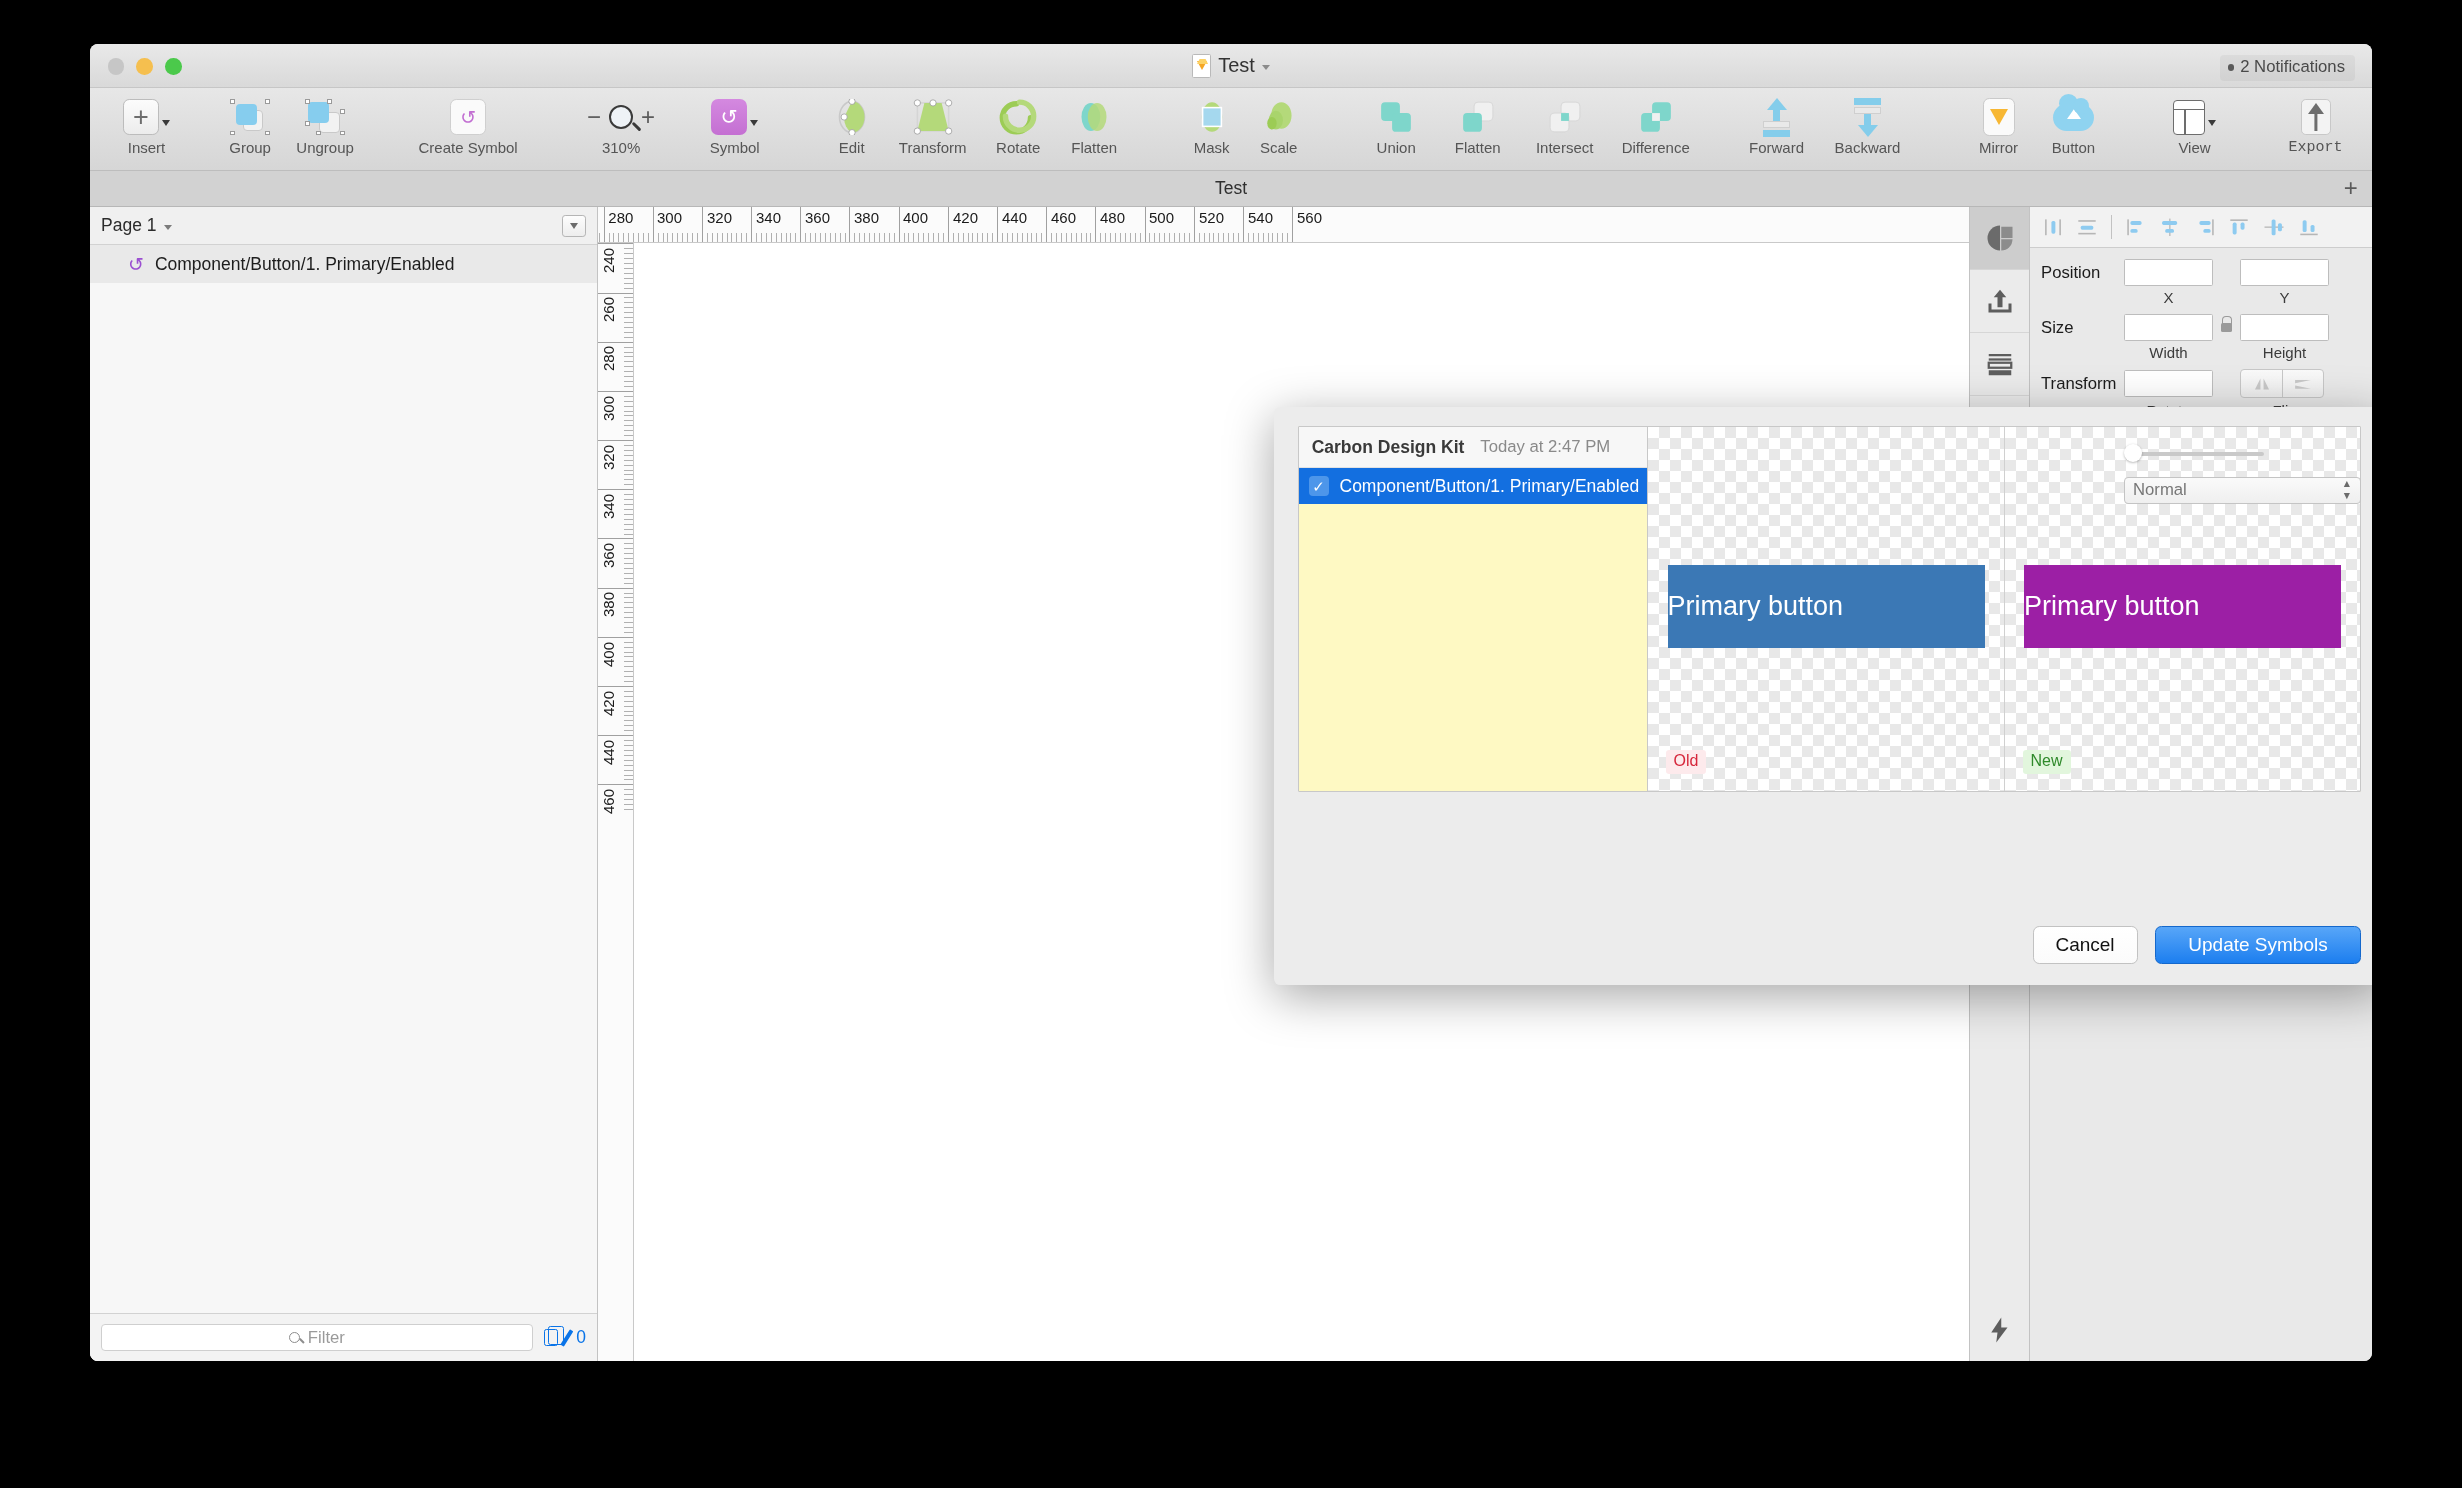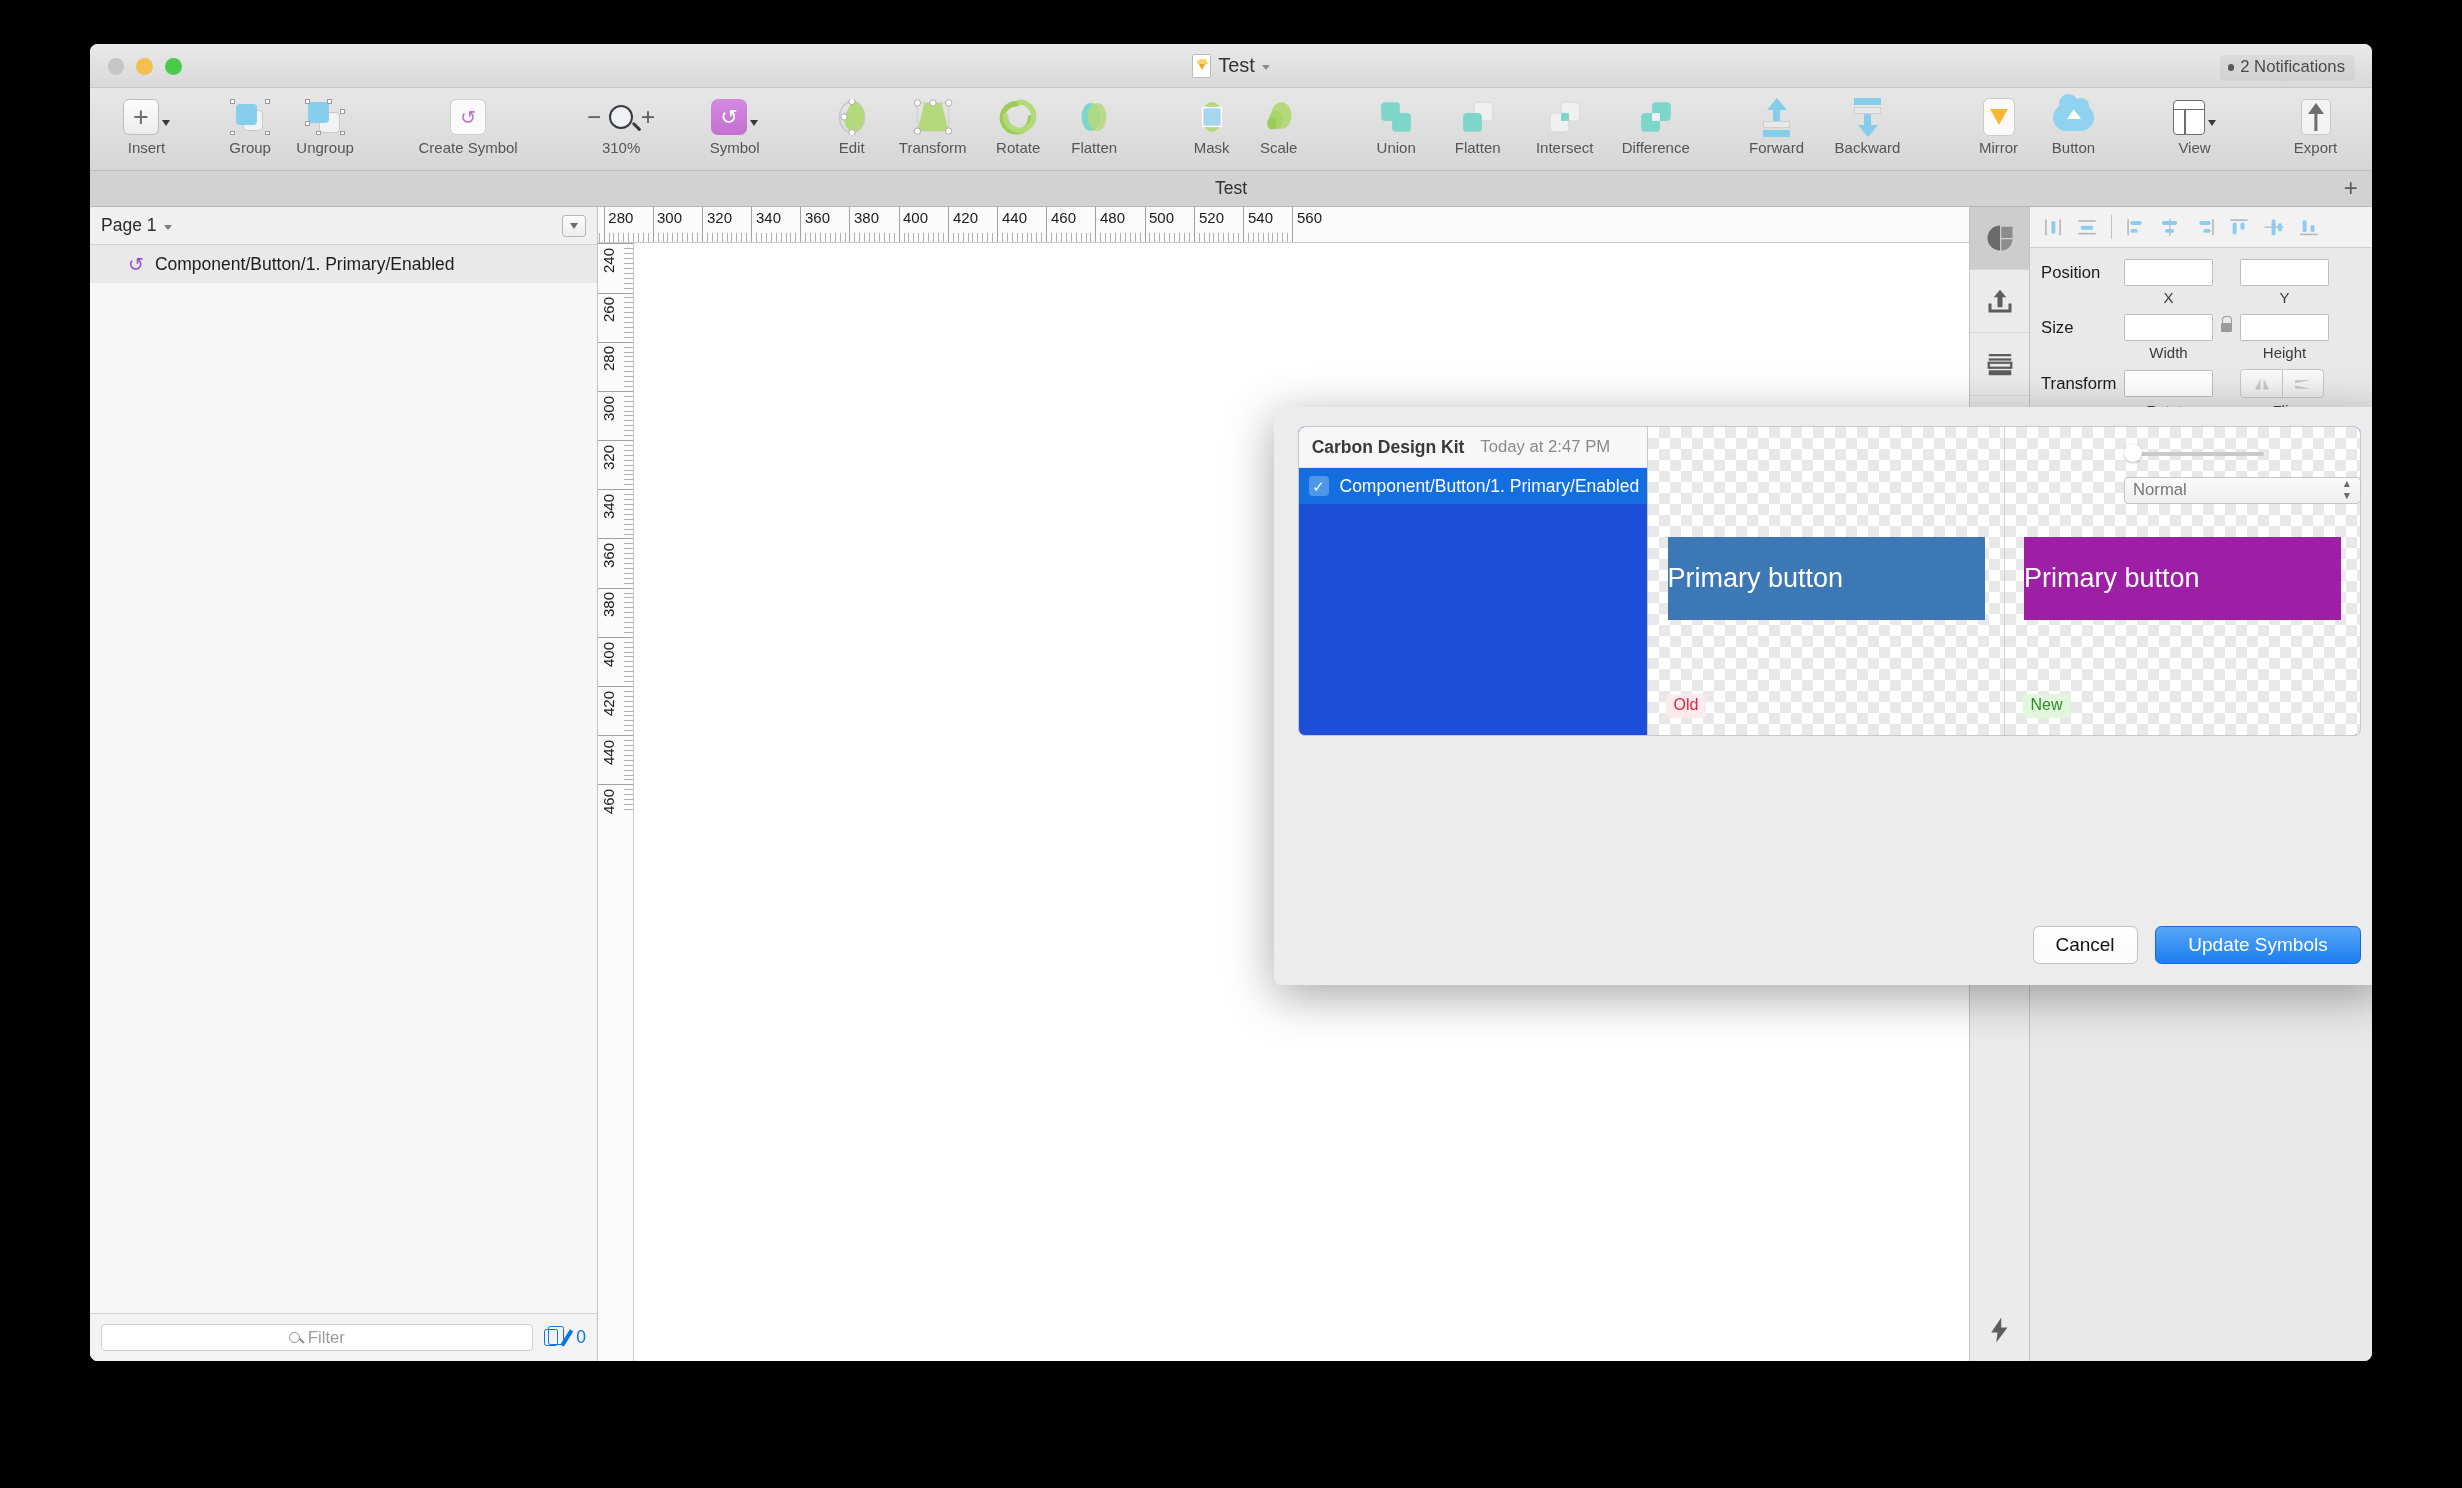--- a/index.html
+++ b/index.html
@@ -258,21 +258,21 @@
     width: 38px; height: 49px; flex: 0 0 auto; position: relative;
   }
   .gem .top { position:absolute; top:0; left:0; width:38px; height:19px;
     background: linear-gradient(#ffd37a,#f7a52e); clip-path: polygon(0 60%, 25% 0, 75% 0, 100% 60%); }
   .gem .bot { position:absolute; top:11px; left:0; width:38px; height:38px;
     background: linear-gradient(#f9b03f,#f07f18); clip-path: polygon(0 0, 100% 0, 50% 100%); }
   .modal-title { font-size: 19px; font-weight: bold; color: #1c1c1c; margin-bottom: 7.1px; }
   .modal-body-text { font-size: 17.5px; color: #6d6d6d; line-height: 1.42; max-width: 1000px; }
 
   .modal-content { flex: 1 1 auto; padding: 19px 24px 0 24px; display: flex; }
-  .panels { display: flex; flex: 1 1 auto; border: 0.8px solid #c8c8c8; background: #1d4ed8; border-radius: 7px; overflow: hidden; height: 310px; }
+  .panels { display: flex; flex: 1 1 auto; border: 0.8px solid #c8c8c8; background: #fef9c3; border-radius: 1px; overflow: hidden; height: 366px; }
   .list-col { width: 349px; border-right: 0.8px solid #c8c8c8; display: flex; flex-direction: column; }
   .list-head {
     height: 41px; background: #f7f7f7; border-bottom: 0.8px solid #e2e2e2;
     display: flex; align-items: center; padding: 0 12.7px; gap: 16px;
   }
   .kit-name { font-size: 17.5px; font-weight: bold; color: #3a3a3a; }
   .kit-time { font-size: 16.7px; color: #8a8a8a; }
   .list-item {
     height: 36px; background: #136fe0; display: flex; align-items: center;
     gap: 11px; padding: 0 9.5px; color: #fff; font-size: 17.5px;
@@ -582,21 +582,21 @@
     <div class="tb-item" style="width:75px;">
       <div class="glyph with-caret">
         <div class="view-box"></div>
         <div class="tb-caret"></div>
       </div>
       <div class="lbl">View</div>
     </div>
 
     <div class="tb-gap-lg"></div>
 
-    <div class="tb-item" style="width:75px;">
+    <div class="tb-item" style="width:75px;font-family:Liberation Mono, monospace;">
       <div class="glyph">
         <div class="export-box">
             <div class="export-arrow"></div>
             <div class="export-stem"></div>
           </div>
       </div>
       <div class="lbl">Export</div>
     </div>
 
   </div>

